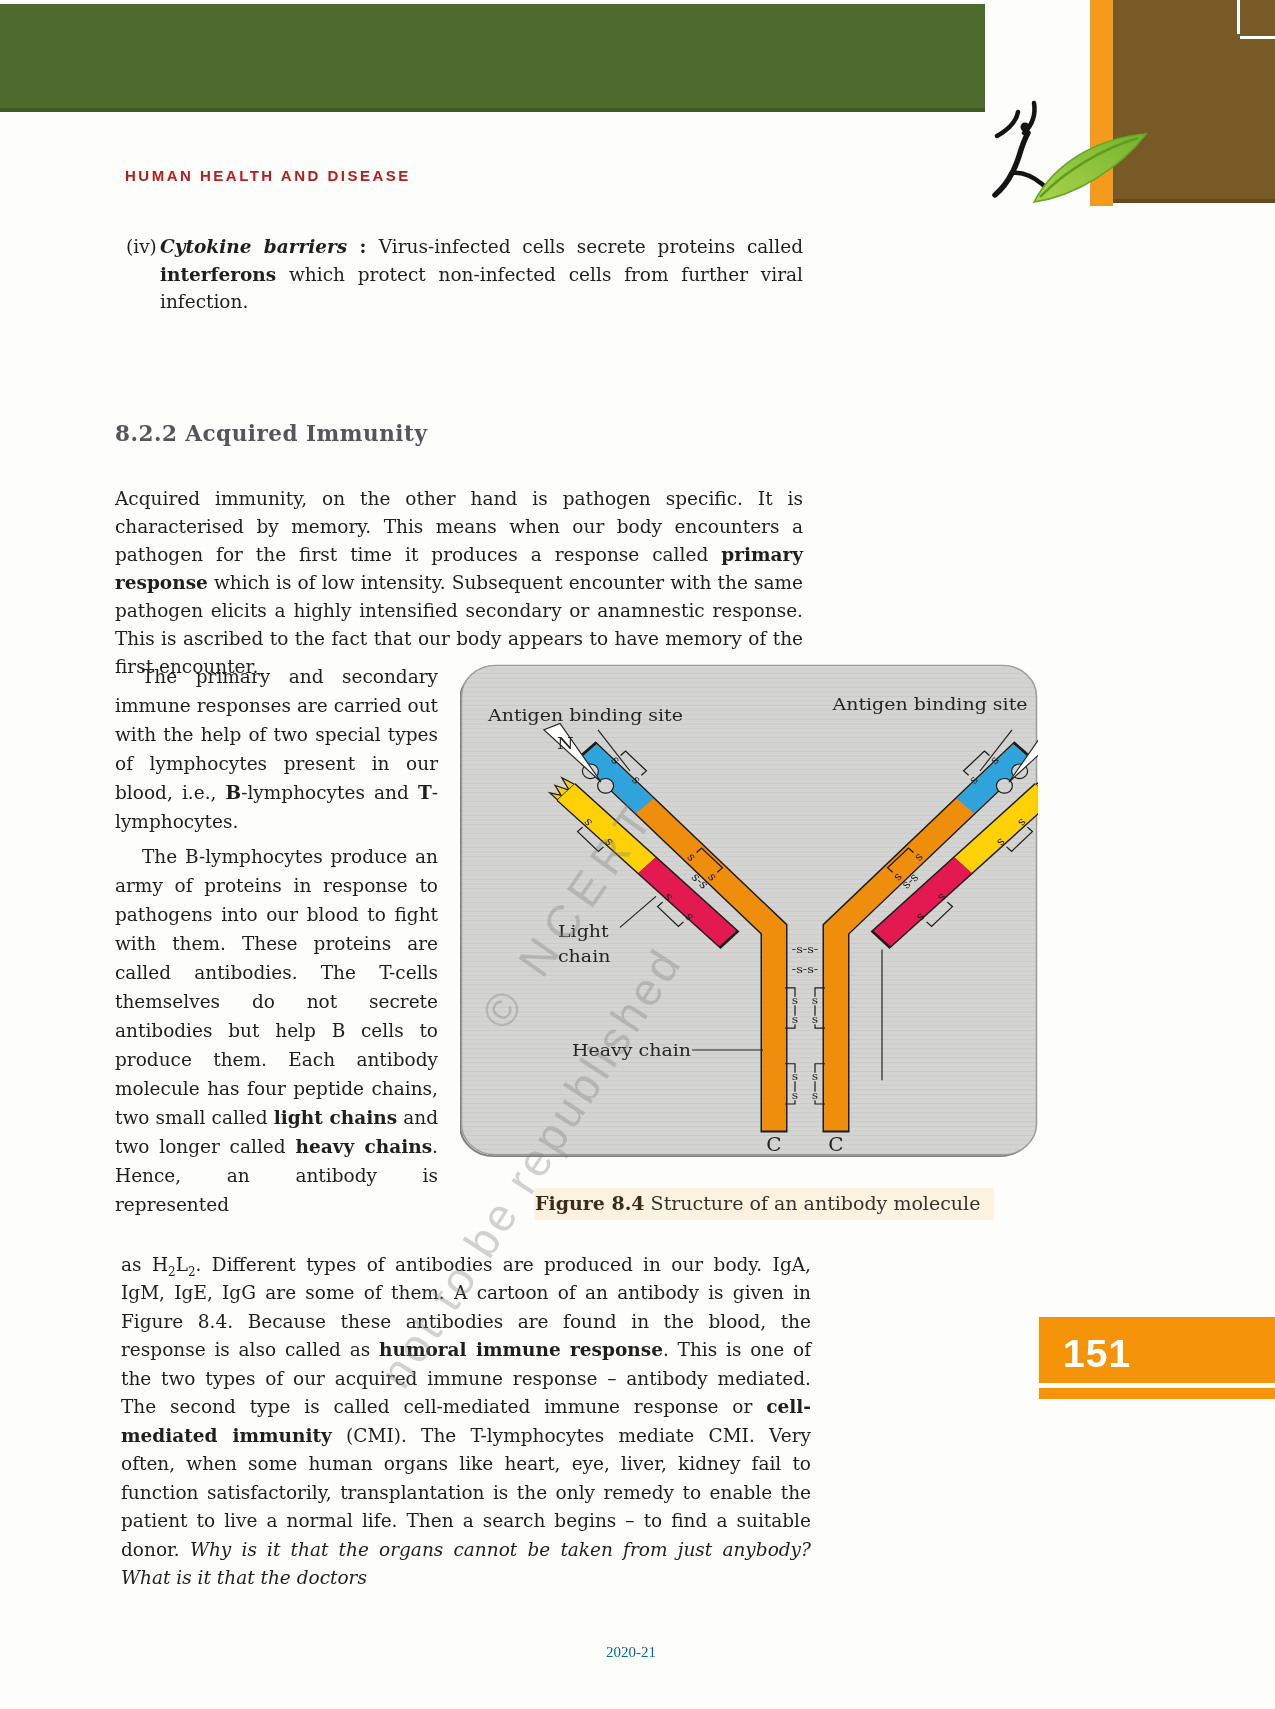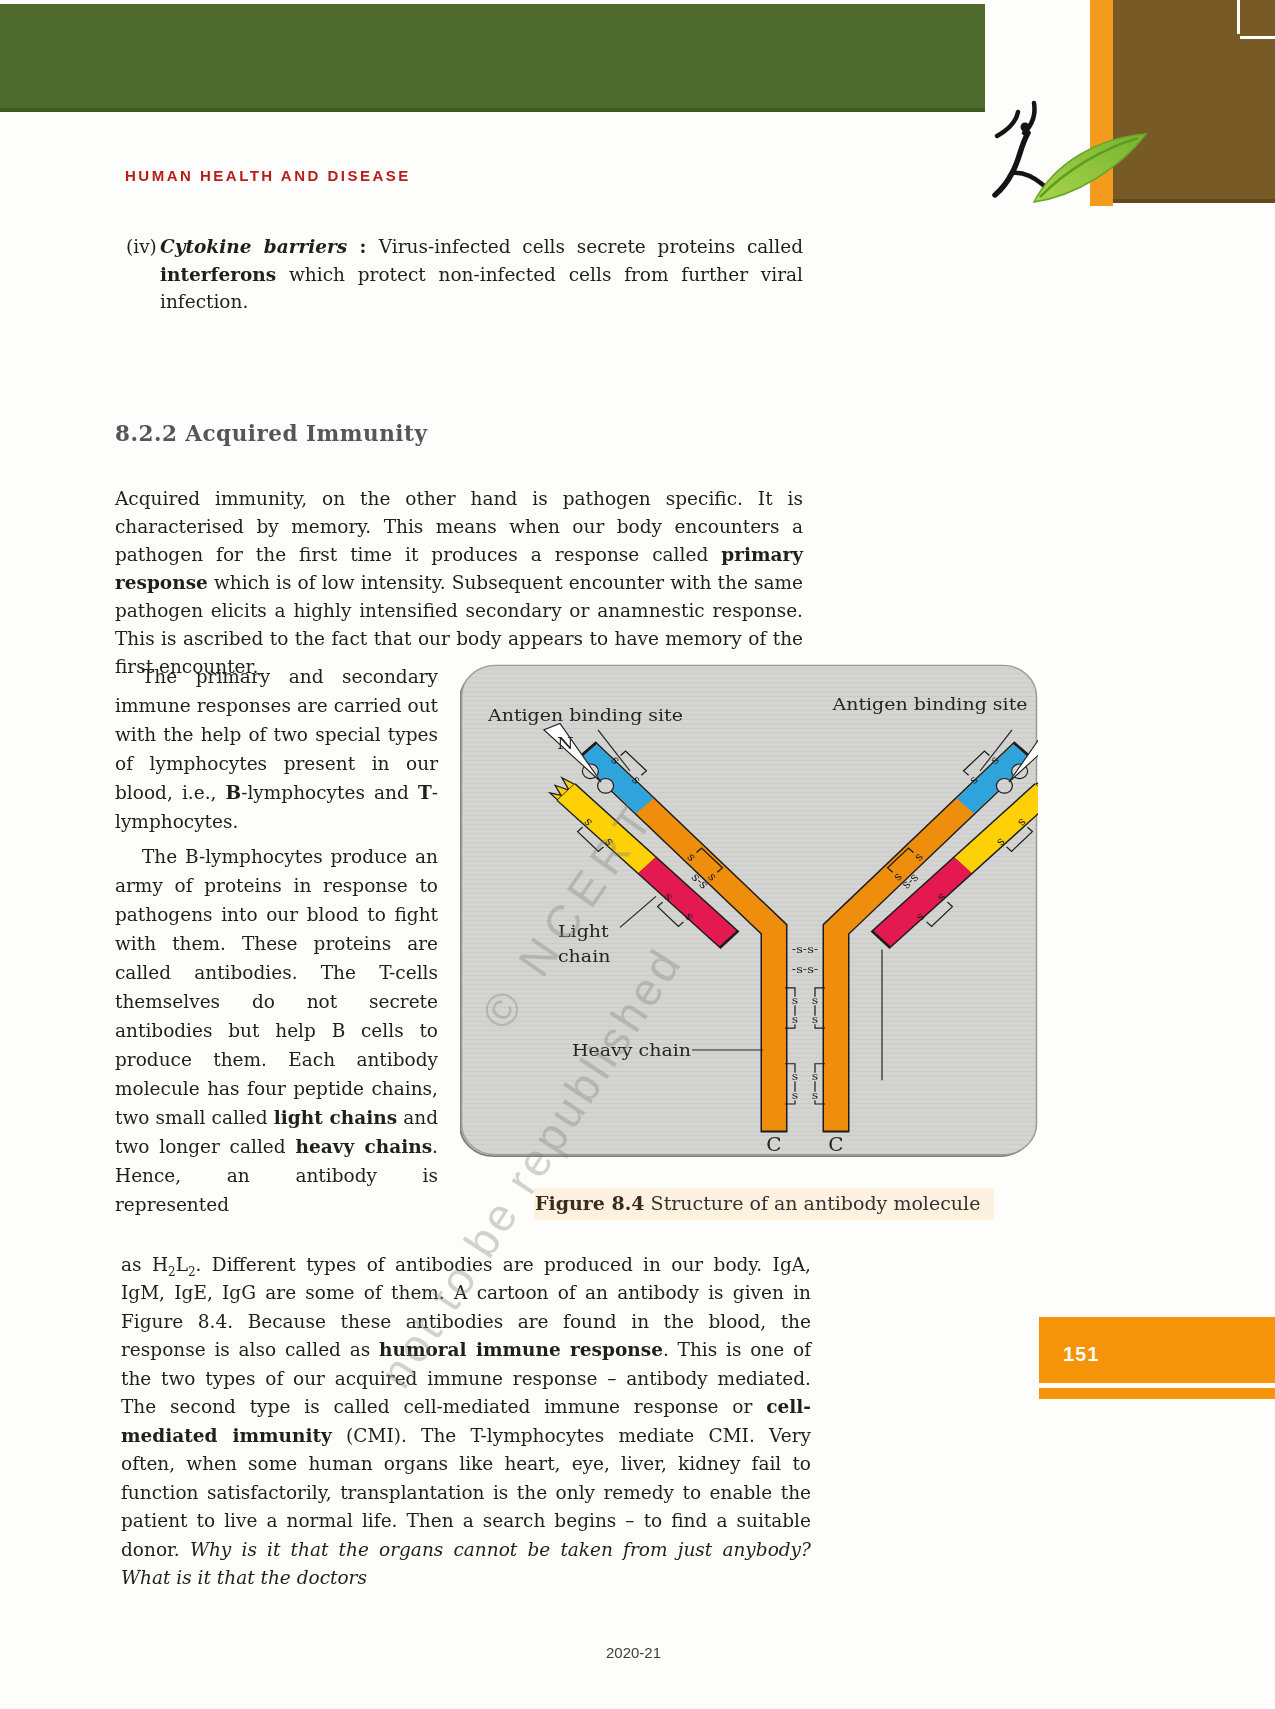--- a/index.html
+++ b/index.html
@@ -34,23 +34,23 @@
   .fig-caption{left:534px;top:1188px;background:#fcf2df;padding:4px 14px 6px 1px;font-size:19px;color:#34322f;white-space:nowrap;}
   .fig-caption b{color:#3c2c1c;}
   
   .wm{font-family:"Liberation Sans",sans-serif;color:rgba(125,125,125,0.35);pointer-events:none;z-index:6;
       transform-origin:0 0;white-space:nowrap;}
   .wm1{left:470px;top:1008px;font-size:46px;letter-spacing:9px;transform:rotate(-55deg);}
   .wm2{left:368px;top:1368px;font-size:46px;letter-spacing:4px;transform:rotate(-57deg);}
   
   .badge{left:1039px;top:1317px;width:236px;height:66px;background:#f59408;}
   .badge span{position:absolute;left:24px;top:15px;font-family:"Liberation Sans",sans-serif;
-      font-weight:bold;font-size:20px;color:#ffffff;letter-spacing:1px;margin-top:11px;}
+      font-weight:bold;font-size:39px;color:#ffffff;letter-spacing:1px;}
   .badge-strip{left:1039px;top:1388px;width:236px;height:11px;background:#f59408;}
-  .footer-date{left:606px;top:1644px;font-family:Liberation Sans, sans-serif;font-size:15px;color:#404040;}
+  .footer-date{left:606px;top:1644px;font-family:Liberation Serif, serif;font-size:15px;color:#0369a1;}
 </style>
 </head>
 <body>
 
 <div class="abs green-bar"></div>
 <div class="abs orange-stripe"></div>
 <div class="abs brown-block"></div>
 <div class="abs corner-v"></div>
 <div class="abs corner-h"></div>
 

